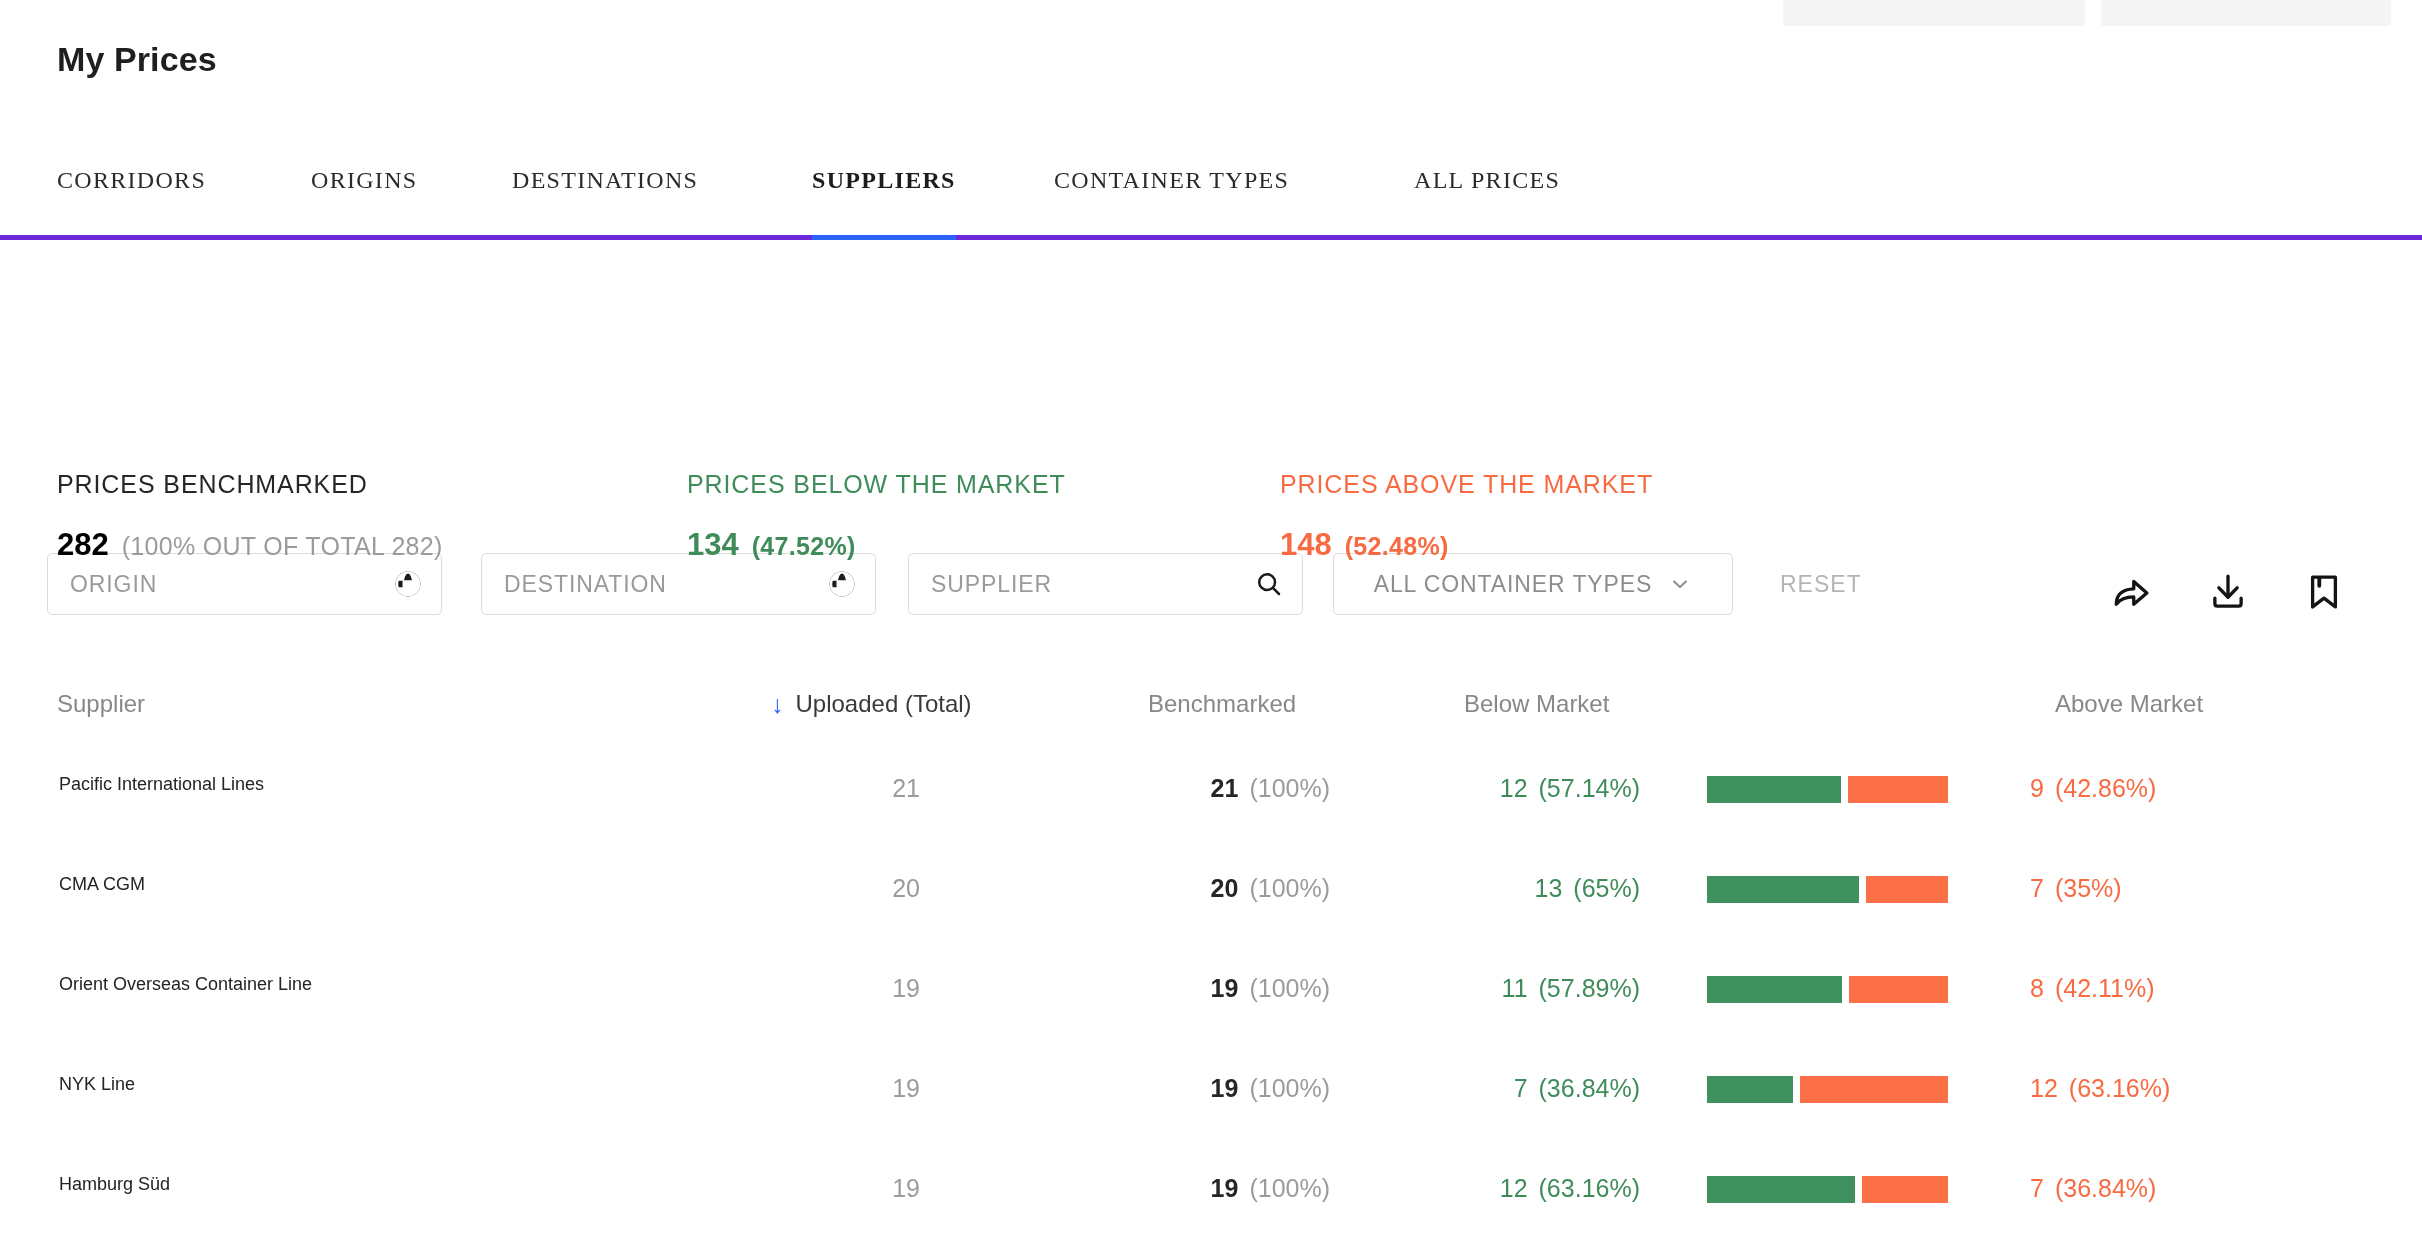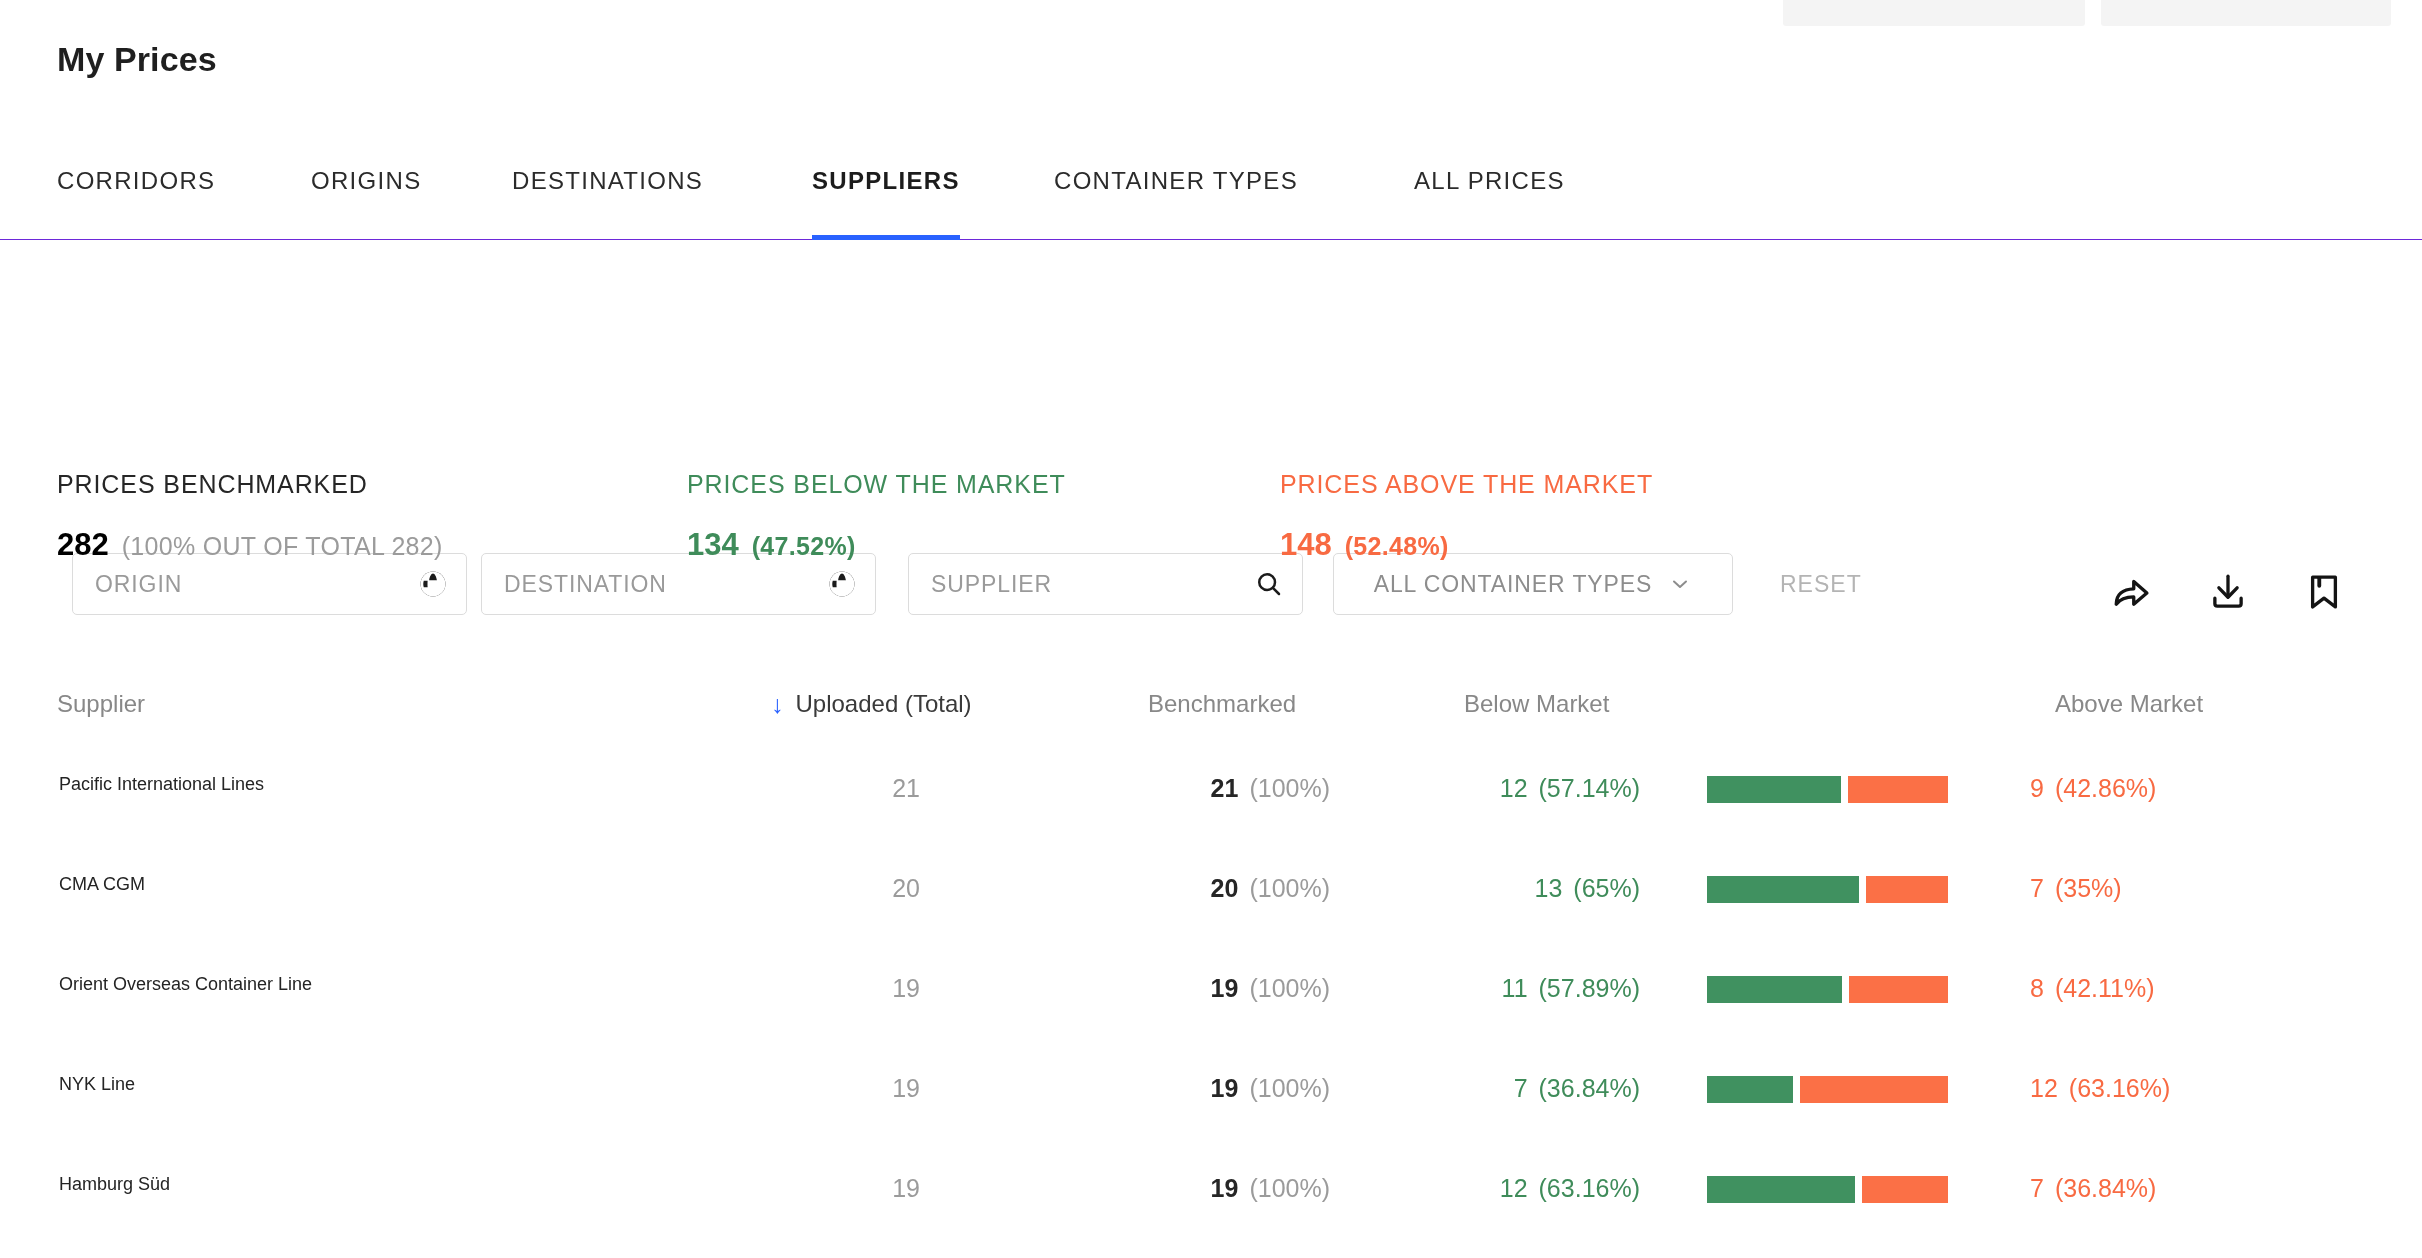--- a/index.html
+++ b/index.html
@@ -21,21 +21,22 @@
 
   
   .page-title {
     position:absolute; left:57px; top:40px;
     font-size:34px; font-weight:700; color:#1f1f1f; letter-spacing:0.1px;
   }
 
   
   .tabs {
     position:absolute; left:0; top:155px; width:2422px; height:85px;
-    border-bottom:1px solid #6d28d9;
+    border-bottom:5px solid #6d28d9;
+    font-family:Liberation Serif, serif;
   }
   .tab {
     position:absolute; top:0; height:85px;
     display:flex; align-items:flex-start; padding-top:12px;
     font-size:24px; letter-spacing:1.3px; color:#2b2b2b; cursor:pointer;
     background:none; border:none; font-family:inherit;
   }
   .tab.active { font-weight:700; color:#1c1c1c; }
   .tab .underline {
     position:absolute; left:0; bottom:0; height:5px; width:100%;
@@ -48,21 +49,21 @@
   .field {
     position:absolute; top:313px; height:62px;
     border:1px solid #dcdcdc; border-radius:5px; background:#fff;
     display:flex; align-items:center; padding:0 18px 0 22px; cursor:text;
   }
   .field .ph {
     flex:1; font-size:23px; letter-spacing:0.9px; color:#9a9a9a; white-space:nowrap;
   }
   .field .ic { flex:0 0 auto; display:flex; align-items:center; }
 
-  #f-origin { left:72px; width:395px; }
+  #f-origin { left:47px; width:395px; }
   #f-dest   { left:481px; width:395px; }
   #f-supp   { left:908px; width:395px; }
   #f-ctype  { left:1333px; width:400px; justify-content:center; padding:0 22px; cursor:pointer;}
   #f-ctype .ph { flex:0 0 auto; color:#8d8d8d; }
 
   .reset-btn {
     position:absolute; left:1780px; top:313px; height:62px;
     display:flex; align-items:center;
     font-size:23px; letter-spacing:1px; color:#b4b4b4;
     background:none; border:none; font-family:inherit; cursor:pointer;

